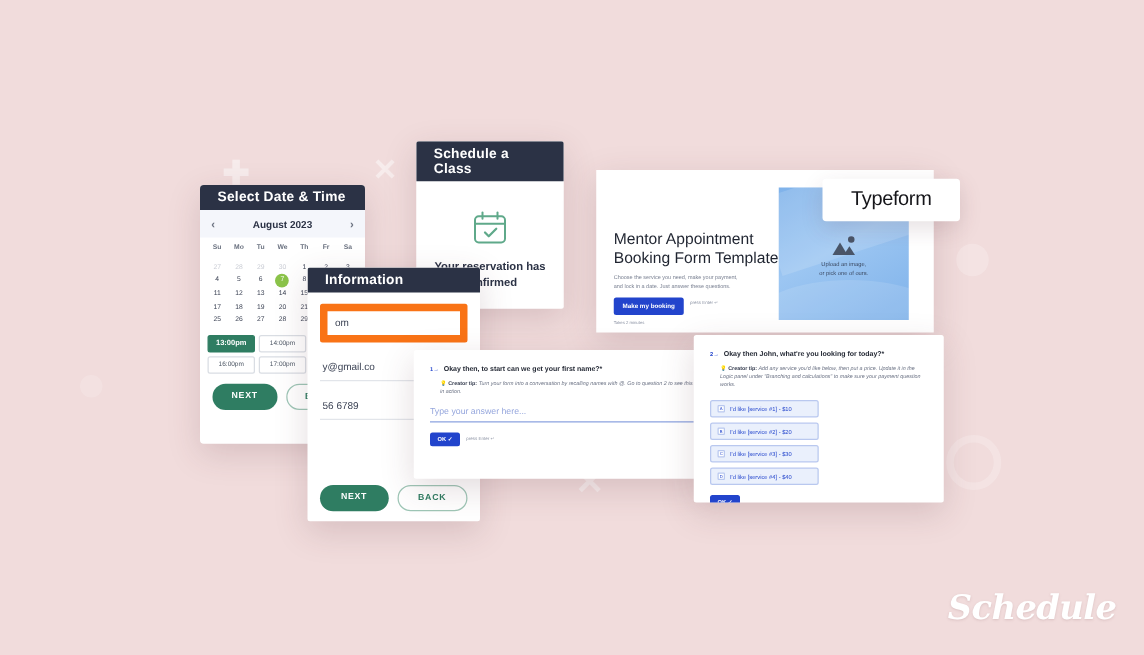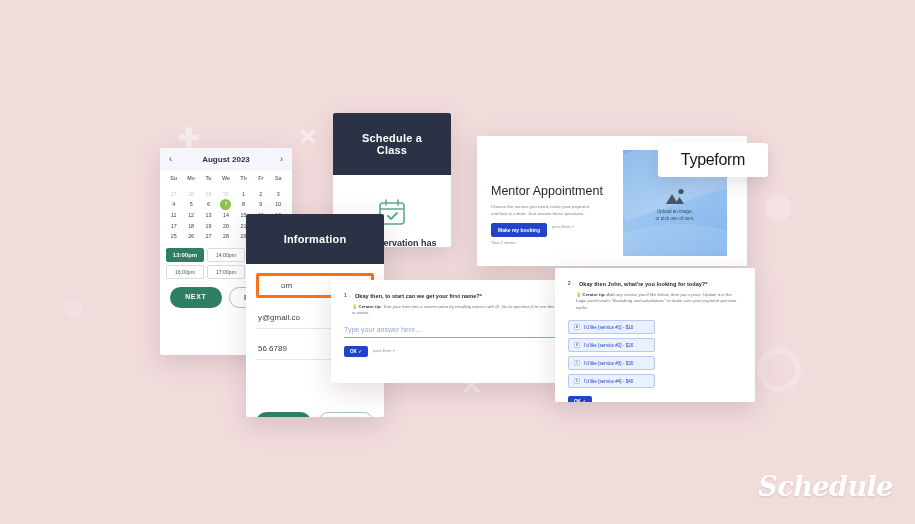--- a/index.html
+++ b/index.html
@@ -33,22 +33,21 @@
     background: #ffffff;
     box-shadow: 0 8px 26px rgba(90,50,60,0.17);
     overflow: hidden;
   }
   .card-header-dark {
     background: #2b3245;
     color: #ffffff;
     font-size: 11px;
     font-weight: 700;
     letter-spacing: .2px;
-    padding: 19px 14px;
-    text-align: center;
+    padding: 4px 14px;
   }
 
   
   #booking-card {
     left: 160px; top: 148px; width: 132px; height: 207px;
     border-radius: 3px;
   }
   .cal-nav {
     display: flex; align-items: center; justify-content: space-between;
     background: #f4f6fb;
@@ -96,21 +95,21 @@
   
   #schedule-card { left: 333px; top: 113px; width: 118px; height: 134px; border-radius: 2px; }
   .sched-body { text-align: center; padding: 22px 10px 0 10px; }
   .cal-check-icon { margin: 0 auto 10px auto; display: block; }
   .sched-text { font-size: 9px; font-weight: 700; color: #2b3245; line-height: 13px; }
 
   
   #info-card { left: 246px; top: 214px; width: 138px; height: 203px; border-radius: 2px; }
   .info-field {
     margin: 9px 10px 0 10px; font-size: 8px; color: #3b4254;
-    padding: 5px 22px; border: 3px solid #f97316; border-radius: 2px;
+    padding: 5px 6px; border: 6px solid #f97316; border-radius: 2px;
   }
   .info-field.underline { border: none; border-bottom: 1px solid #e2e5ea; border-radius: 0; padding: 6px 2px; }
 
   
   #tf-template-card { left: 477px; top: 136px; width: 270px; height: 130px; }
   .tf-title { font-size: 12.5px; line-height: 15px; color: #1f2430; font-weight: 400; }
   .tf-sub { font-size: 4.4px; line-height: 6.5px; color: #7a8192; margin-top: 5px; max-width: 105px; }
   .tf-btn {
     display: inline-block; background: #2244cc; color: #fff;
     font-size: 5px; font-weight: 700; padding: 4px 7px; border-radius: 2px;
@@ -193,20 +192,21 @@
 <body>
 
 <div class="bg-deco deco-plus" style="left:178px; top:125px; font-size:26px;">✚</div>
 <div class="bg-deco deco-cross" style="left:298px; top:125px; font-size:24px;">✕</div>
 <div class="bg-deco deco-cross" style="left:460px; top:372px; font-size:28px;">✕</div>
 <div class="bg-deco deco-ring" style="left:757px; top:348px; width:44px; height:44px;"></div>
 <div class="bg-deco deco-dot" style="left:765px; top:195px; width:26px; height:26px;"></div>
 <div class="bg-deco deco-dot" style="left:64px; top:300px; width:18px; height:18px; background:rgba(255,255,255,0.16);"></div>
 
 <div class="card" id="booking-card">
+  <div class="card-header-dark">Select Date &amp; Time</div>
 
   <div class="cal-nav">
     <span class="cal-arrow">‹</span>
     <span>August 2023</span>
     <span class="cal-arrow">›</span>
   </div>
 
   <div class="cal-grid" id="cal-dow">
       <div class="cal-dow">Su</div>
       <div class="cal-dow">Mo</div>
@@ -293,20 +293,21 @@
   <div class="info-field underline">56 6789</div>
   <div class="btn-row" style="padding-top:52px;">
     <div class="btn-pill btn-primary">NEXT</div>
     <div class="btn-pill btn-ghost">BACK</div>
   </div>
 </div>
 
 <div class="card" id="tf-template-card">
   <div style="padding:48px 0 0 14px; width:150px;">
     <div class="tf-title">Mentor Appointment</div>
+    <div class="tf-title">Booking Form Template</div>
     <div class="tf-sub">Choose the service you need, make your payment, and lock in a date. Just answer these questions.</div>
     <div style="display:flex; align-items:center;">
       <span class="tf-btn">Make my booking</span>
       <span class="tf-press">press Enter ↵</span>
     </div>
     <div class="tf-tiny">Takes 2 minutes</div>
   </div>
 
   <div class="tf-upload">
     <div class="ray"></div>

